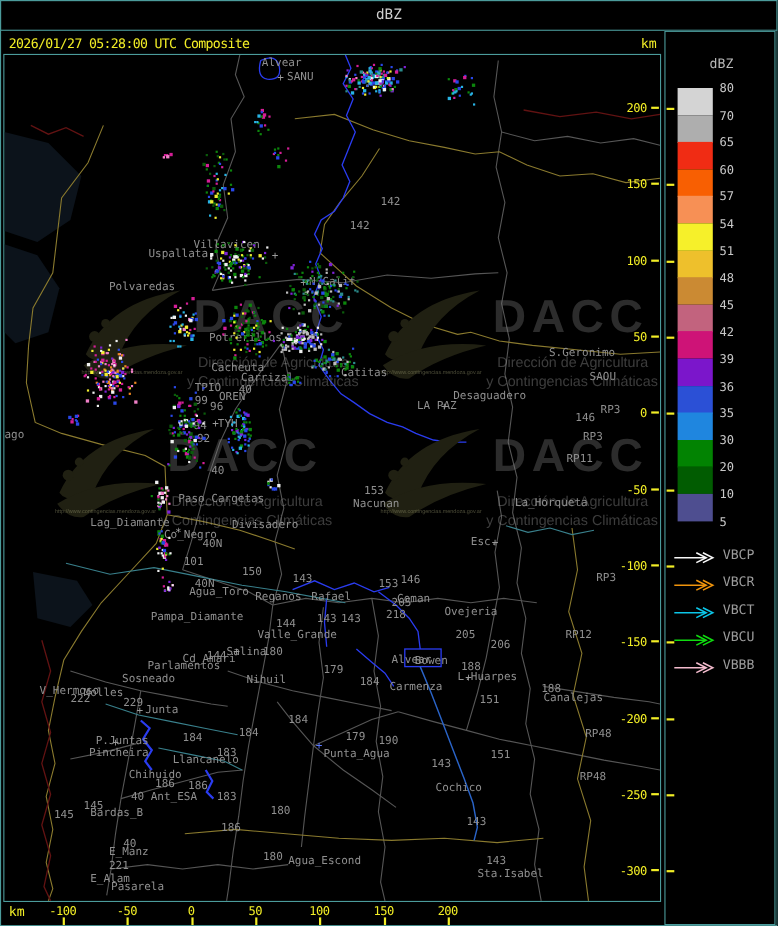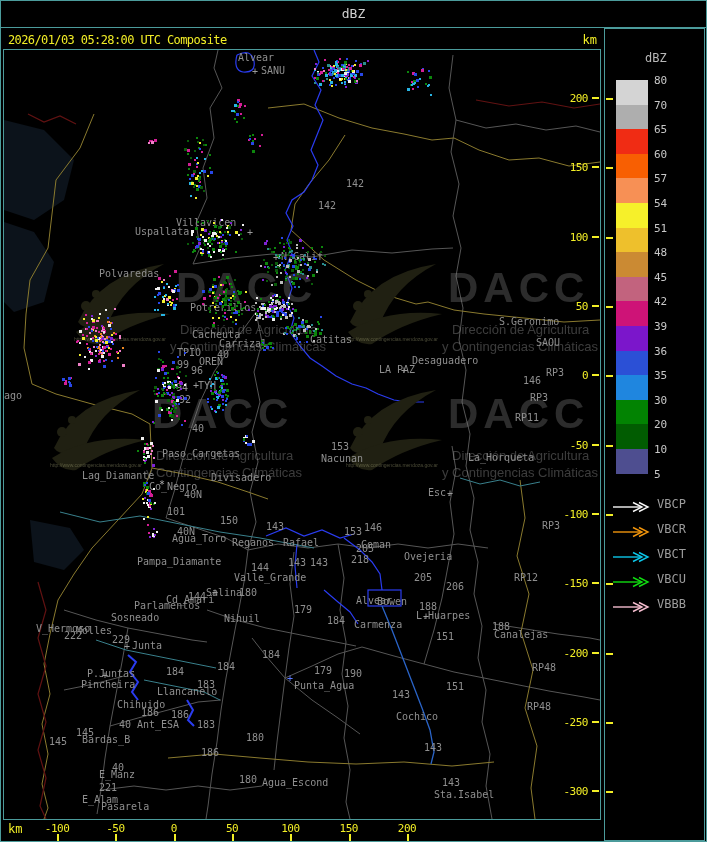--- a/index.html
+++ b/index.html
@@ -45,21 +45,21 @@
 </style>
 </head>
 <body>
 
 <div id="page">
   <div id="titlebar">
     <span>dBZ</span>
   </div>
 
   <div id="tsrow">
-    <span id="timestamp">2026/01/03 05:28:00 UTC Composite</span>
+    <span id="timestamp">2026/01/27 05:28:00 UTC Composite</span>
     <span id="km-top">km</span>
   </div>
 
   <div id="mapbox">
     <svg id="basemap" width="596" height="769" viewBox="0 0 596 769">
       <g fill="#0c131b">
         <path d="M0,70 L40,80 L70,110 L60,150 L30,170 L0,160 Z"></path>
         <path d="M0,172 L30,182 L50,212 L40,252 L10,262 L0,252 Z"></path>
         <path d="M26,470 L66,478 L80,500 L60,520 L30,512 Z"></path>
       </g>
@@ -203,21 +203,21 @@
         <div class="wm-l2">y Contingencias Climáticas</div>
         <div class="wm-url">http://www.contingencias.mendoza.gov.ar</div>
       </div>
       <span class="mlab" style="left: 234px; top: 3px;">Alvear</span>
       <span class="mlab" style="left: 257px; top: 16px;">SANU</span>
       <span class="mlab" style="left: 342px; top: 129px;">142</span>
       <span class="mlab" style="left: 314px; top: 151px;">142</span>
       <span class="mlab" style="left: 172px; top: 168px;">Villavicen</span>
       <span class="mlab" style="left: 131px; top: 177px;">Uspallata</span>
       <span class="mlab" style="left: 277px; top: 202px;">N.Calif</span>
-      <span class="mlab" style="left: 95px; top: 219px;">Polvaredas</span>
+      <span class="mlab" style="left: 95px; top: 207px;">Polvaredas</span>
       <span class="mlab" style="left: 186px; top: 253px;">Potrerillos</span>
       <span class="mlab" style="left: 188px; top: 280px;">Cacheuta</span>
       <span class="mlab" style="left: 215px; top: 289px;">Carrizal</span>
       <span class="mlab" style="left: 306px; top: 285px;">Catitas</span>
       <span class="mlab" style="left: 495px; top: 267px;">S.Geronimo</span>
       <span class="mlab" style="left: 532px; top: 288px;">SAOU</span>
       <span class="mlab" style="left: 408px; top: 306px;">Desaguadero</span>
       <span class="mlab" style="left: 375px; top: 315px;">LA PAZ</span>
       <span class="mlab" style="left: 542px; top: 318px;">RP3</span>
       <span class="mlab" style="left: 519px; top: 326px;">146</span>

